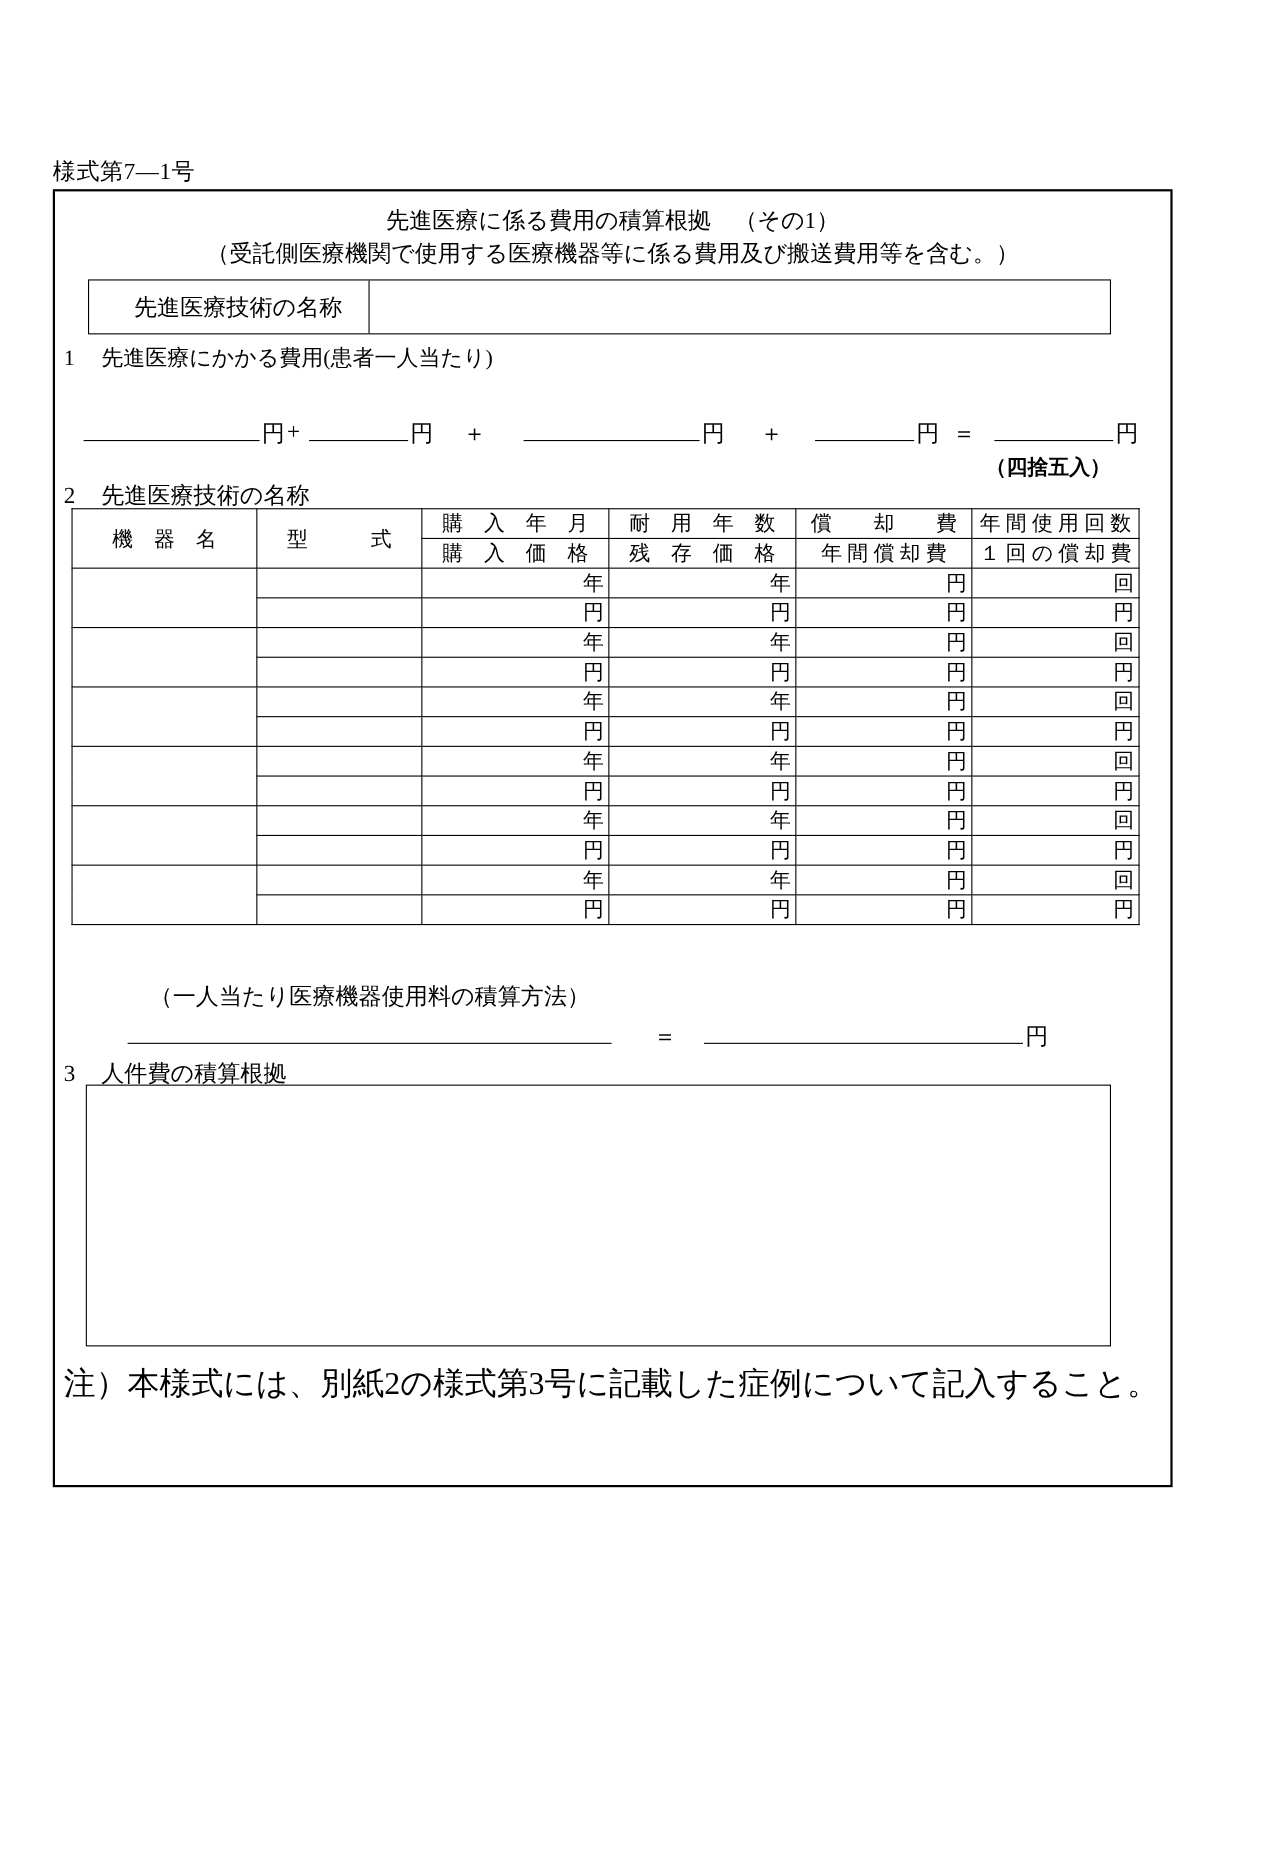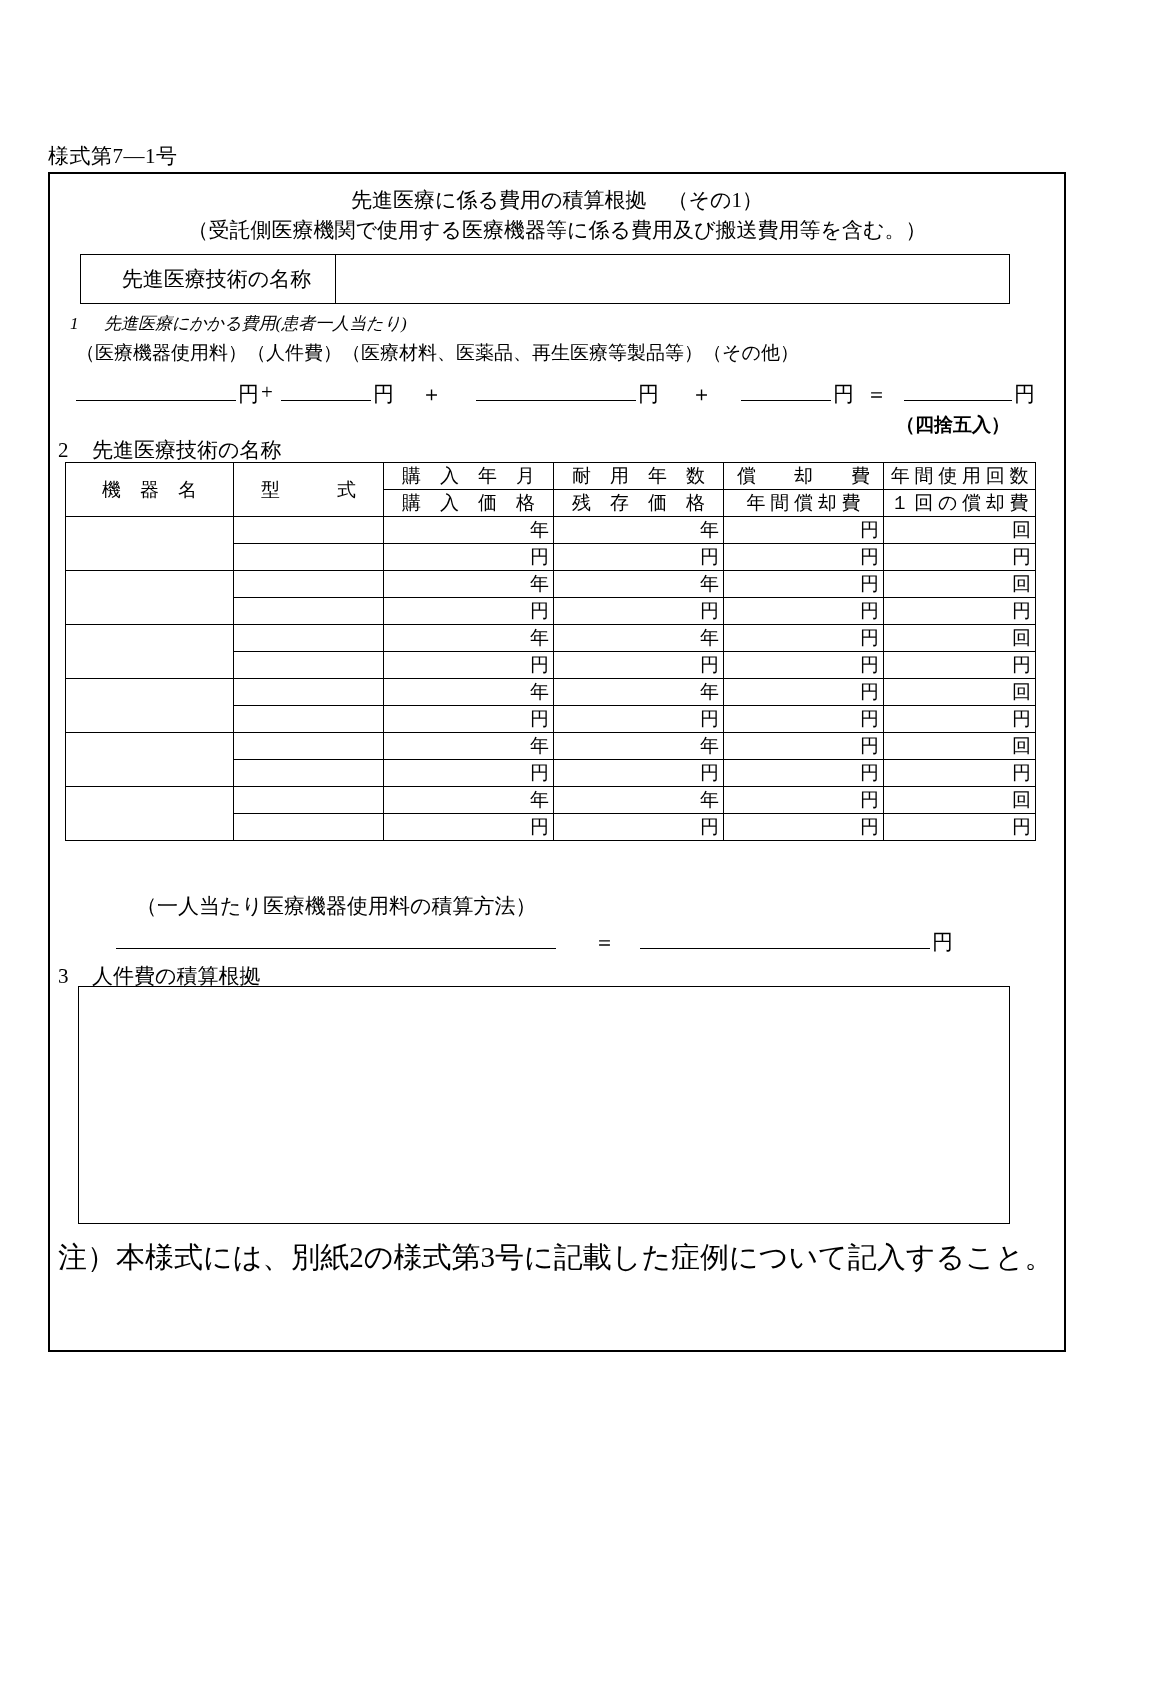--- a/index.html
+++ b/index.html
@@ -87,25 +87,24 @@
     flex: 1;
     display: flex;
     align-items: center;
     padding-left: 10px;
     font-size: 20px;
   }
 
   
   .sec1-head {
     position: absolute;
-    left: 20px;
+    left: 8px;
     top: 138px;
-    font-size: 17px;
-    white-space: nowrap;
-    font-style: italic;
+    font-size: 20px;
+    white-space: nowrap;
   }
   .sec1-num { display: inline-block; width: 34px; }
   .sec1-sub {
     position: absolute;
     left: 26px;
     top: 166px;
     font-size: 19px;
     white-space: nowrap;
   }
 
@@ -237,21 +236,20 @@
     <div class="subtitle">（受託側医療機関で使用する医療機器等に係る費用及び搬送費用等を含む。）</div>
 
     <div class="name-box">
       <div class="label">先進医療技術の名称</div>
       <div class="value"></div>
     </div>
 
     <div class="sec1-head">
       <span class="sec1-num">1</span><span>先進医療にかかる費用(患者一人当たり)</span>
     </div>
-    <div class="sec1-sub">（医療機器使用料）（人件費）（医療材料、医薬品、再生医療等製品等）（その他）</div>
 
     <div class="formula">
       <div class="fblank" style="left:0px; width:160px;"></div>
       <div class="fsym" style="left:162px;">円</div>
       <div class="fsym" style="left:185px;">+</div>
       <div class="fblank" style="left:205px; width:90px;"></div>
       <div class="fsym" style="left:297px;">円</div>
       <div class="fsym" style="left:345px;">＋</div>
       <div class="fblank" style="left:400px; width:160px;"></div>
       <div class="fsym" style="left:562px;">円</div>

